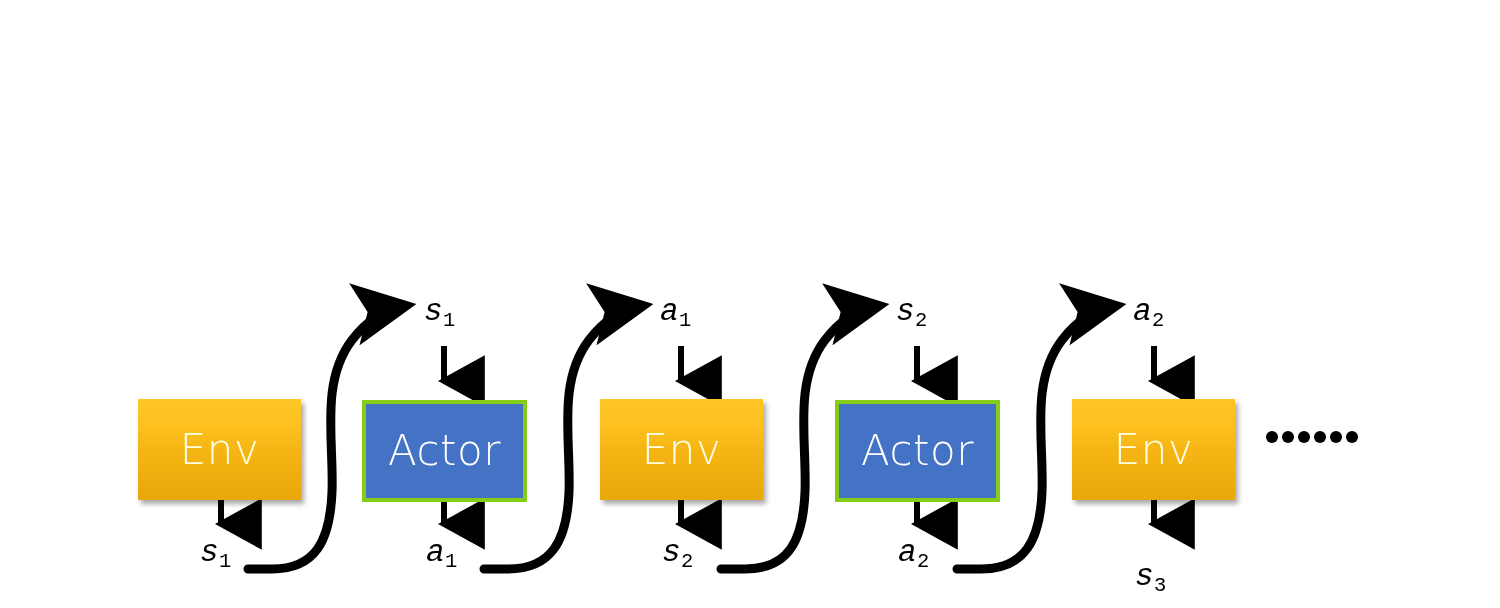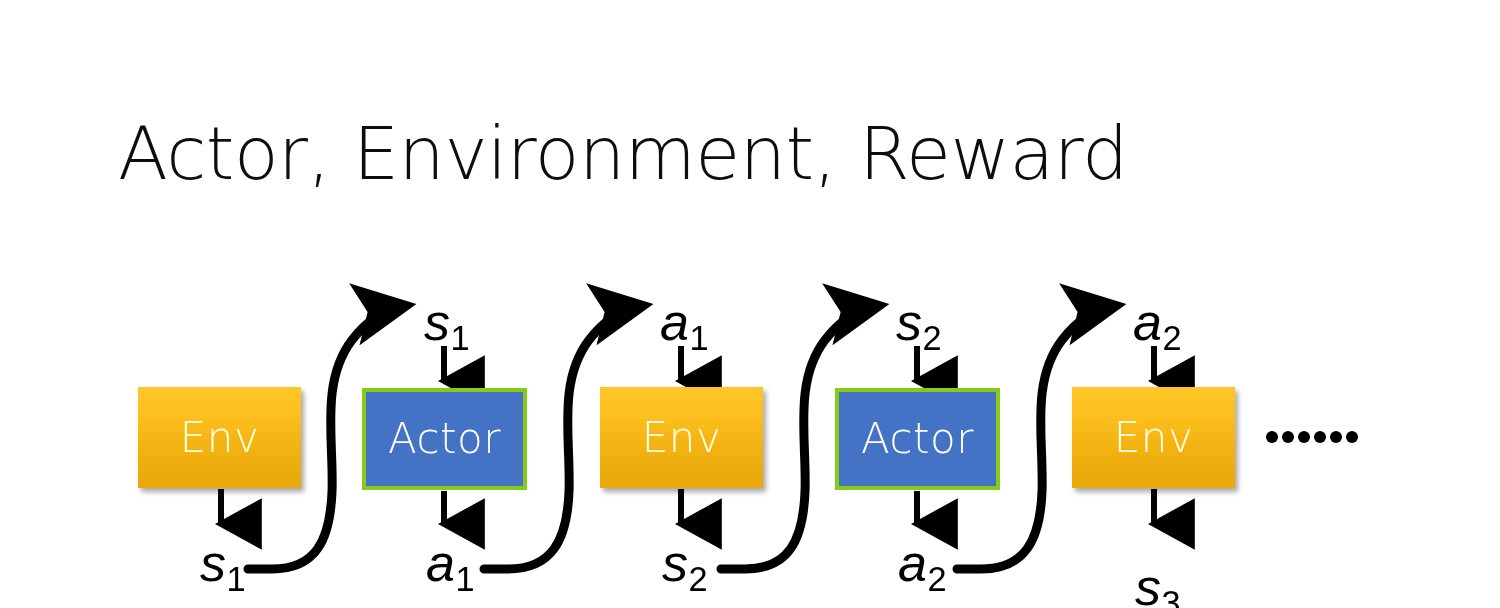--- a/index.html
+++ b/index.html
@@ -52,40 +52,41 @@
     position: absolute;
     box-sizing: border-box;
     display: flex;
     align-items: center;
     justify-content: center;
     font-family: "DejaVu Sans", "Liberation Sans", sans-serif;
     font-weight: 300;
     font-size: 42px;
     letter-spacing: 0.5px;
     line-height: 1;
+    margin-top: 12px;
   }
   .node-box.env {
     background: linear-gradient(180deg, #FFC629 0%, #FDC01F 26%, #F2B211 62%, #E8A70A 100%);
     color: #FFFFE2;
     border: none;
     box-shadow: 3px 4px 5px rgba(0,0,0,0.34);
   }
   .node-box.actor {
     background: #4472C4;
     color: #FFFFFF;
     border: 4px solid #84cc16;
     box-shadow: none;
   }
 
   
   .math-label {
     position: absolute;
-    font-family: Liberation Sans, sans-serif;
+    font-family: Liberation Mono, monospace;
     font-style: italic;
-    font-size: 52px;
+    font-size: 31px;
     color: #000000;
     white-space: nowrap;
     line-height: 1;
   }
   .math-label .sub {
     font-size: 0.66em;
     font-style: normal;
     vertical-align: -0.28em;
     margin-left: 0.5px;
     letter-spacing: 0;
@@ -105,21 +106,20 @@
     height: 12px;
     border-radius: 50%;
     background: #000000;
   }
 </style>
 </head>
 <body>
 
 <div id="slide">
 
-  <div id="slide-title">Actor, Environment, Reward</div>
 
   <svg id="diagram-svg" viewBox="0 0 1500 608">
     <defs>
       <marker id="arrowDown" markerWidth="9" markerHeight="9" refX="4.5" refY="8" orient="auto" markerUnits="strokeWidth">
         <path d="M0.2,1.2 L4.5,9 L8.8,1.2 Z" fill="#000000"></path>
       </marker>
       <marker id="arrowCurve" markerWidth="7" markerHeight="7" refX="5.6" refY="3.5" orient="auto" markerUnits="strokeWidth">
         <path d="M0,0 L7,3.5 L0,7 L1.5,3.5 Z" fill="#000000"></path>
       </marker>
     </defs>

